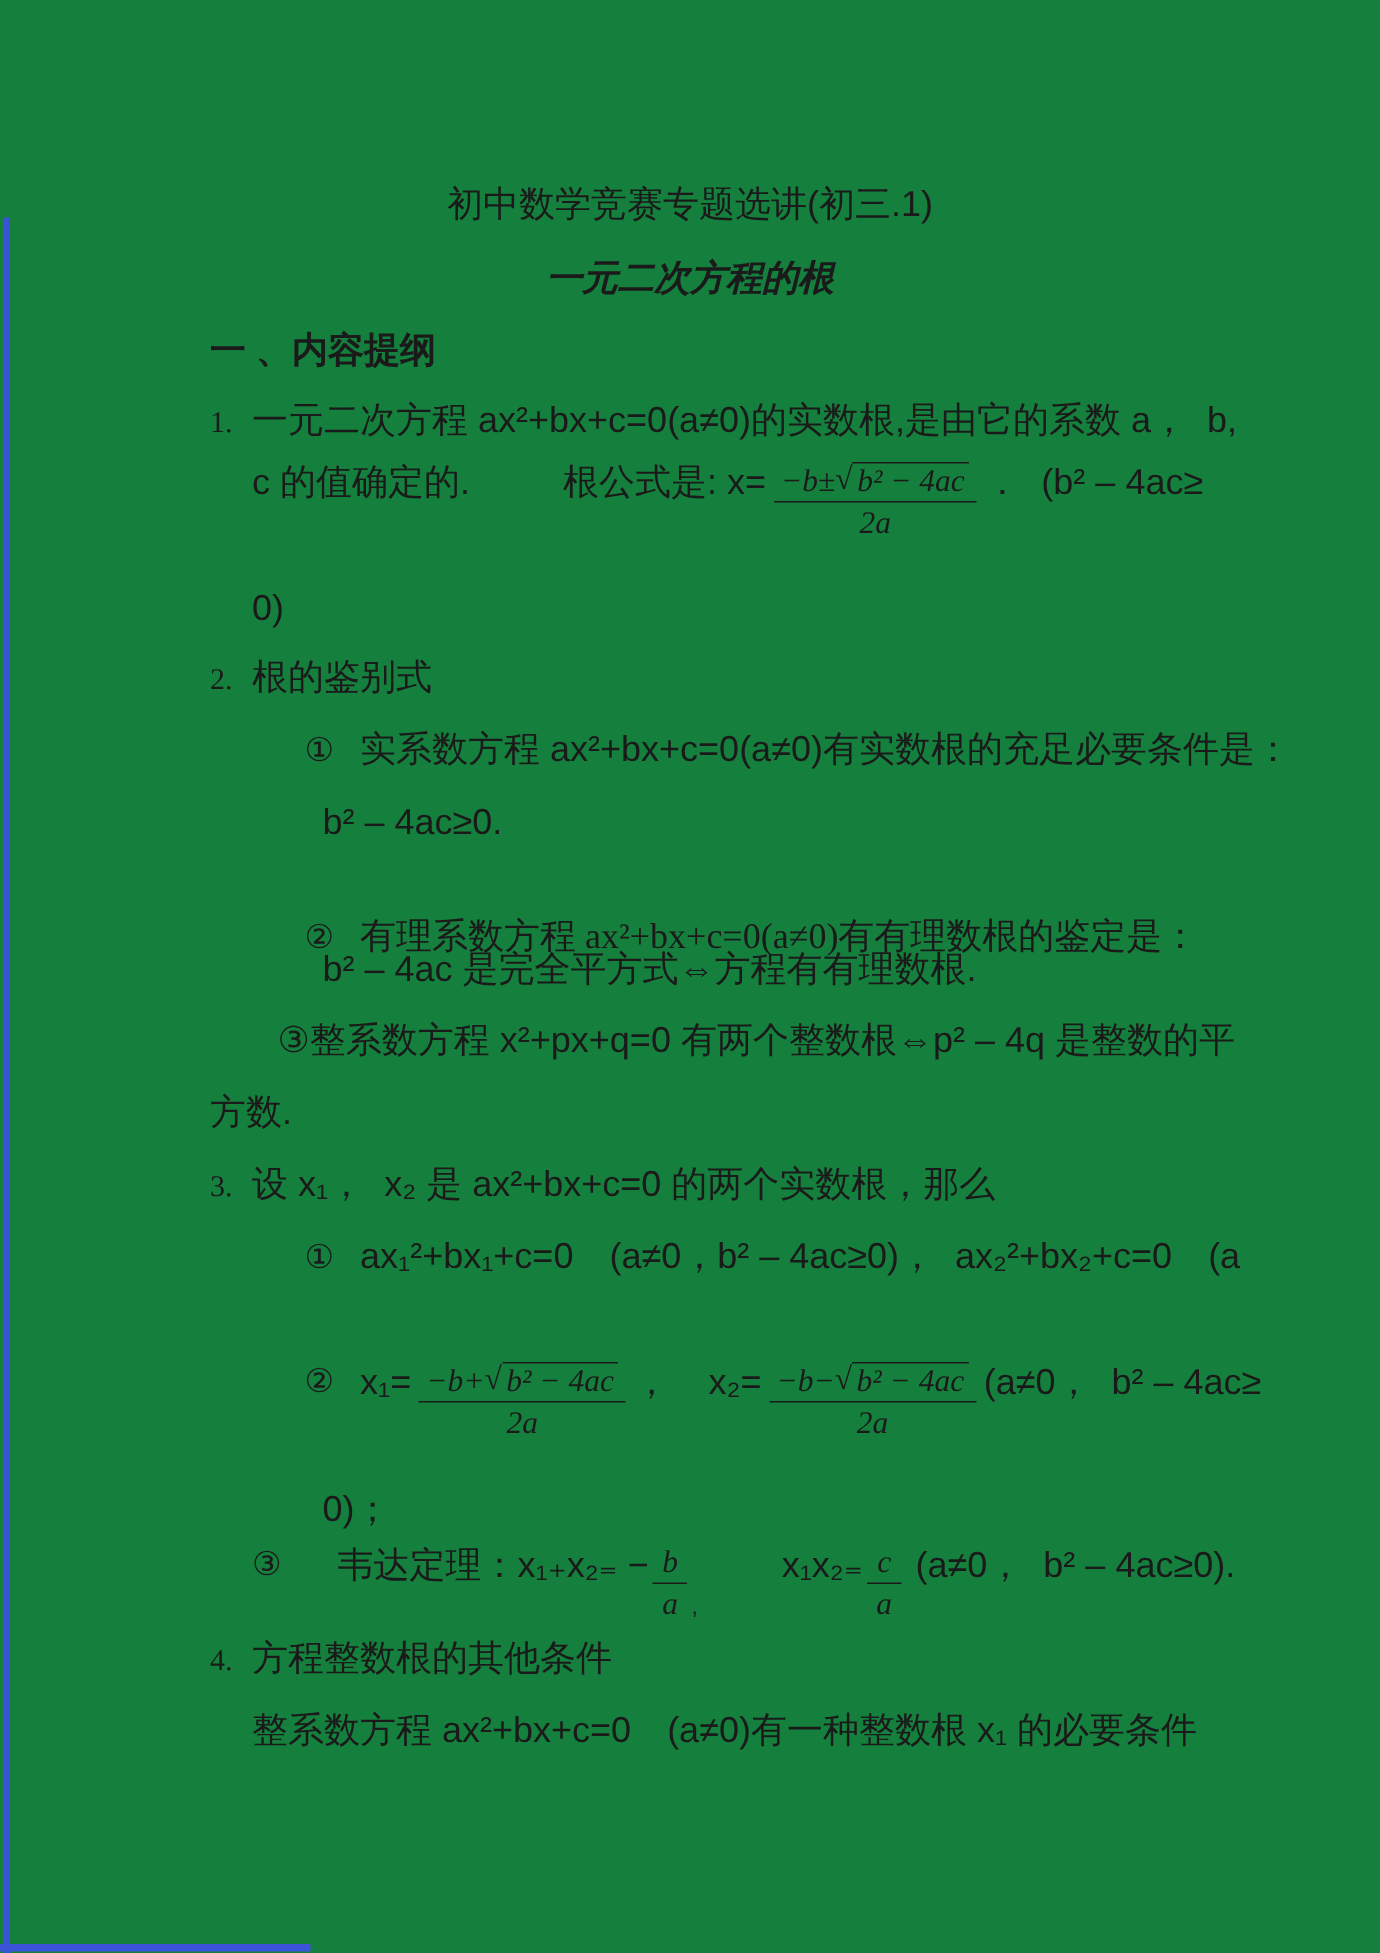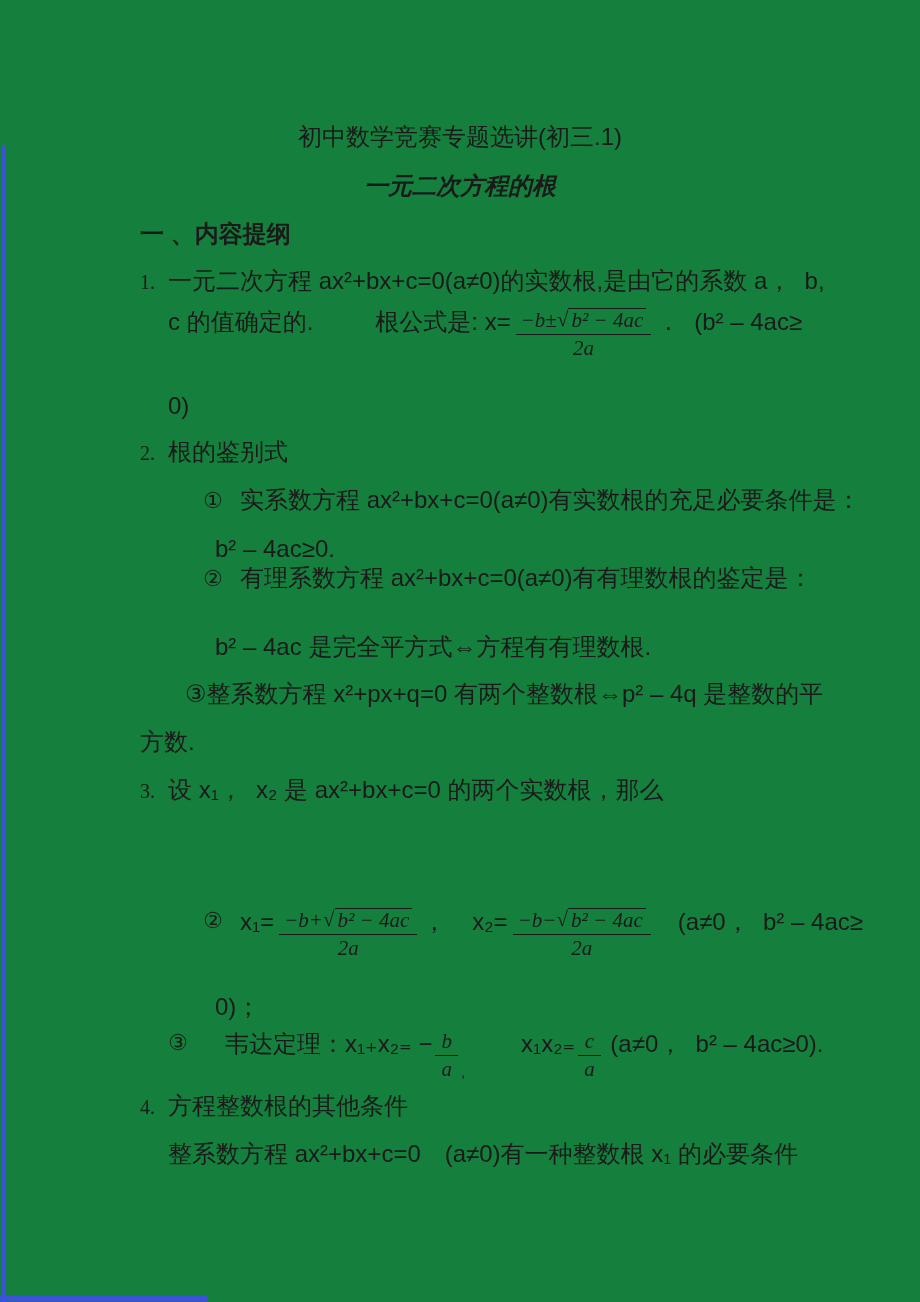--- a/index.html
+++ b/index.html
@@ -60,43 +60,44 @@
     <span style="margin-left:14px;">(b² – 4ac≥</span>
   </div>
 
   <div class="line" style="left:168px;top:392px;">0)</div>
 
   <div class="line" style="left:140px;top:438px;"><span class="li-num">2.</span><span>根的鉴别式</span></div>
 
   <div class="line" style="left:203px;top:486px;"><span class="marker">①</span><span>实系数方程 ax²+bx+c=0(a≠0)有实数根的充足必要条件是：</span></div>
   <div class="line" style="left:215px;top:535px;">b² – 4ac≥0.</div>
 
-  <div class="line" style="left:203px;top:564px;"><span class="marker">②</span><span>有理系数方程 ax²+bx+c=0(a≠0)有有理数根的鉴定是：</span></div>
+  <div class="line" style="left:203px;top:612px;font-family:Liberation Serif, serif;"><span class="marker">②</span><span>有理系数方程 ax²+bx+c=0(a≠0)有有理数根的鉴定是：</span></div>
   <div class="line" style="left:215px;top:633px;">b² – 4ac 是完全平方式⇔方程有有理数根.</div>
 
   <div class="line" style="left:185px;top:680px;">③整系数方程 x²+px+q=0 有两个整数根⇔p² – 4q 是整数的平</div>
   <div class="line" style="left:140px;top:728px;">方数.</div>
 
   <div class="line" style="left:140px;top:776px;"><span class="li-num">3.</span><span>设 x₁，  x₂ 是 ax²+bx+c=0 的两个实数根，那么</span></div>
 
+  <div class="line" style="left:203px;top:824px;"><span class="marker">①</span><span>ax₁²+bx₁+c=0　(a≠0，b² – 4ac≥0)，  ax₂²+bx₂+c=0　(a</span></div>
 
   <div class="fline" style="left:203px;top:908px;height:62px;">
     <span class="marker">②</span>
     <span>x₁=</span>
     <span class="frac">
       <span class="ftop"><span>−b+</span><span class="sqrt"><span class="radical">√</span><span class="under">b² − 4ac</span></span></span>
       <span class="fbot">2a</span>
     </span>
     <span>，</span>
     <span style="margin-left:26px;">x₂=</span>
     <span class="frac">
       <span class="ftop"><span>−b−</span><span class="sqrt"><span class="radical">√</span><span class="under">b² − 4ac</span></span></span>
       <span class="fbot">2a</span>
     </span>
-    <span style="margin-left:22px;">(a≠0，  b² – 4ac≥</span>
+    <span style="">(a≠0，  b² – 4ac≥</span>
   </div>
 
   <div class="line" style="left:215px;top:993px;">0)；</div>
 
   <div class="fline" style="left:168px;top:1030px;height:50px;">
     <span class="marker-wide">③</span>
     <span>韦达定理：</span>
     <span>x₁₊x₂₌ </span>
     <span>−</span>
     <span class="frac-sm">

